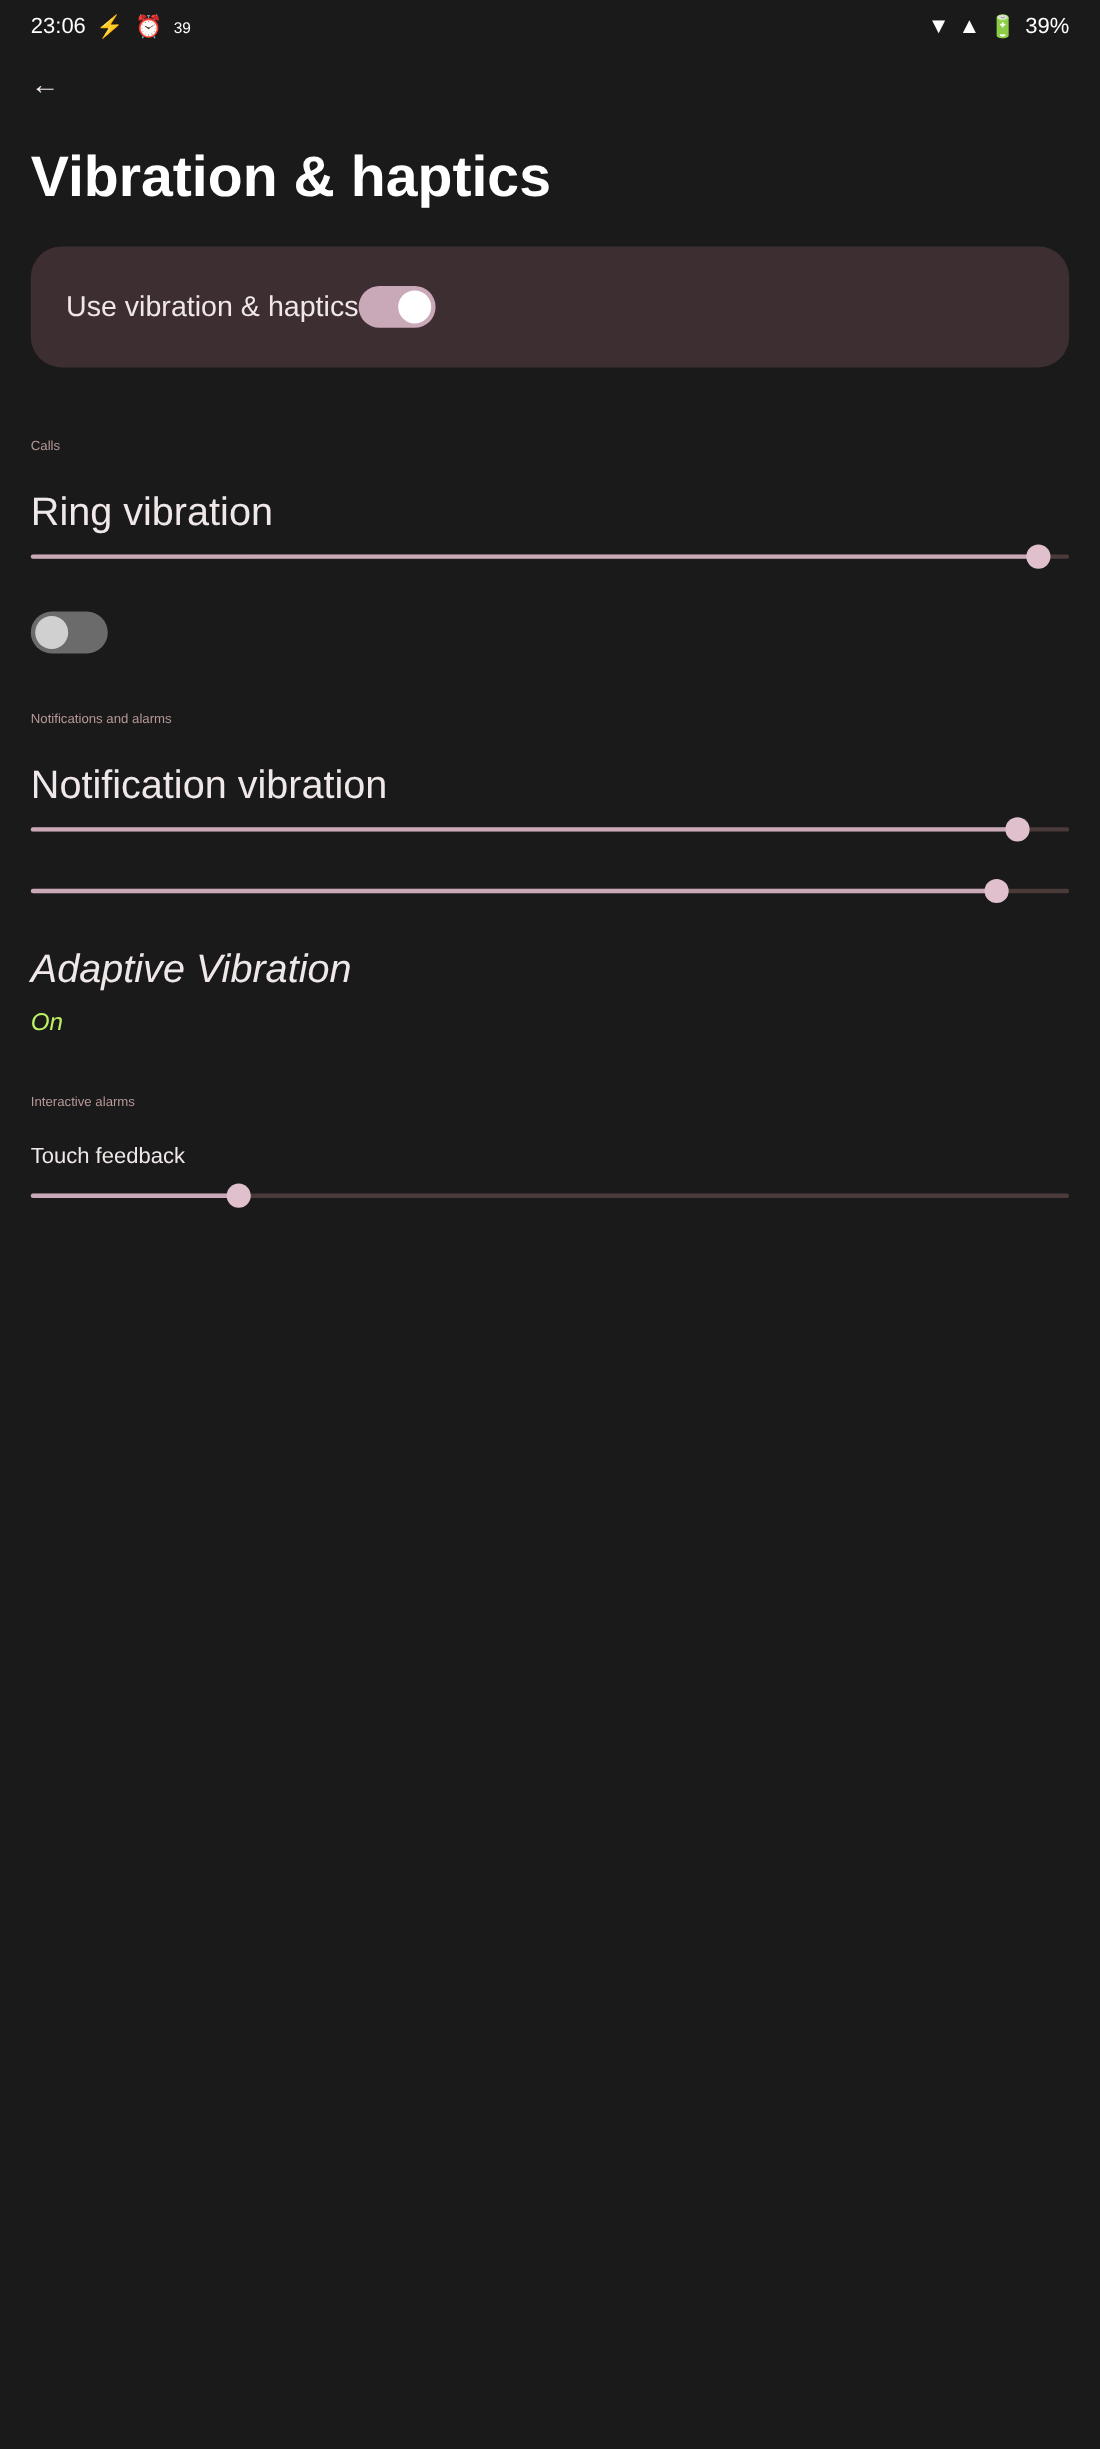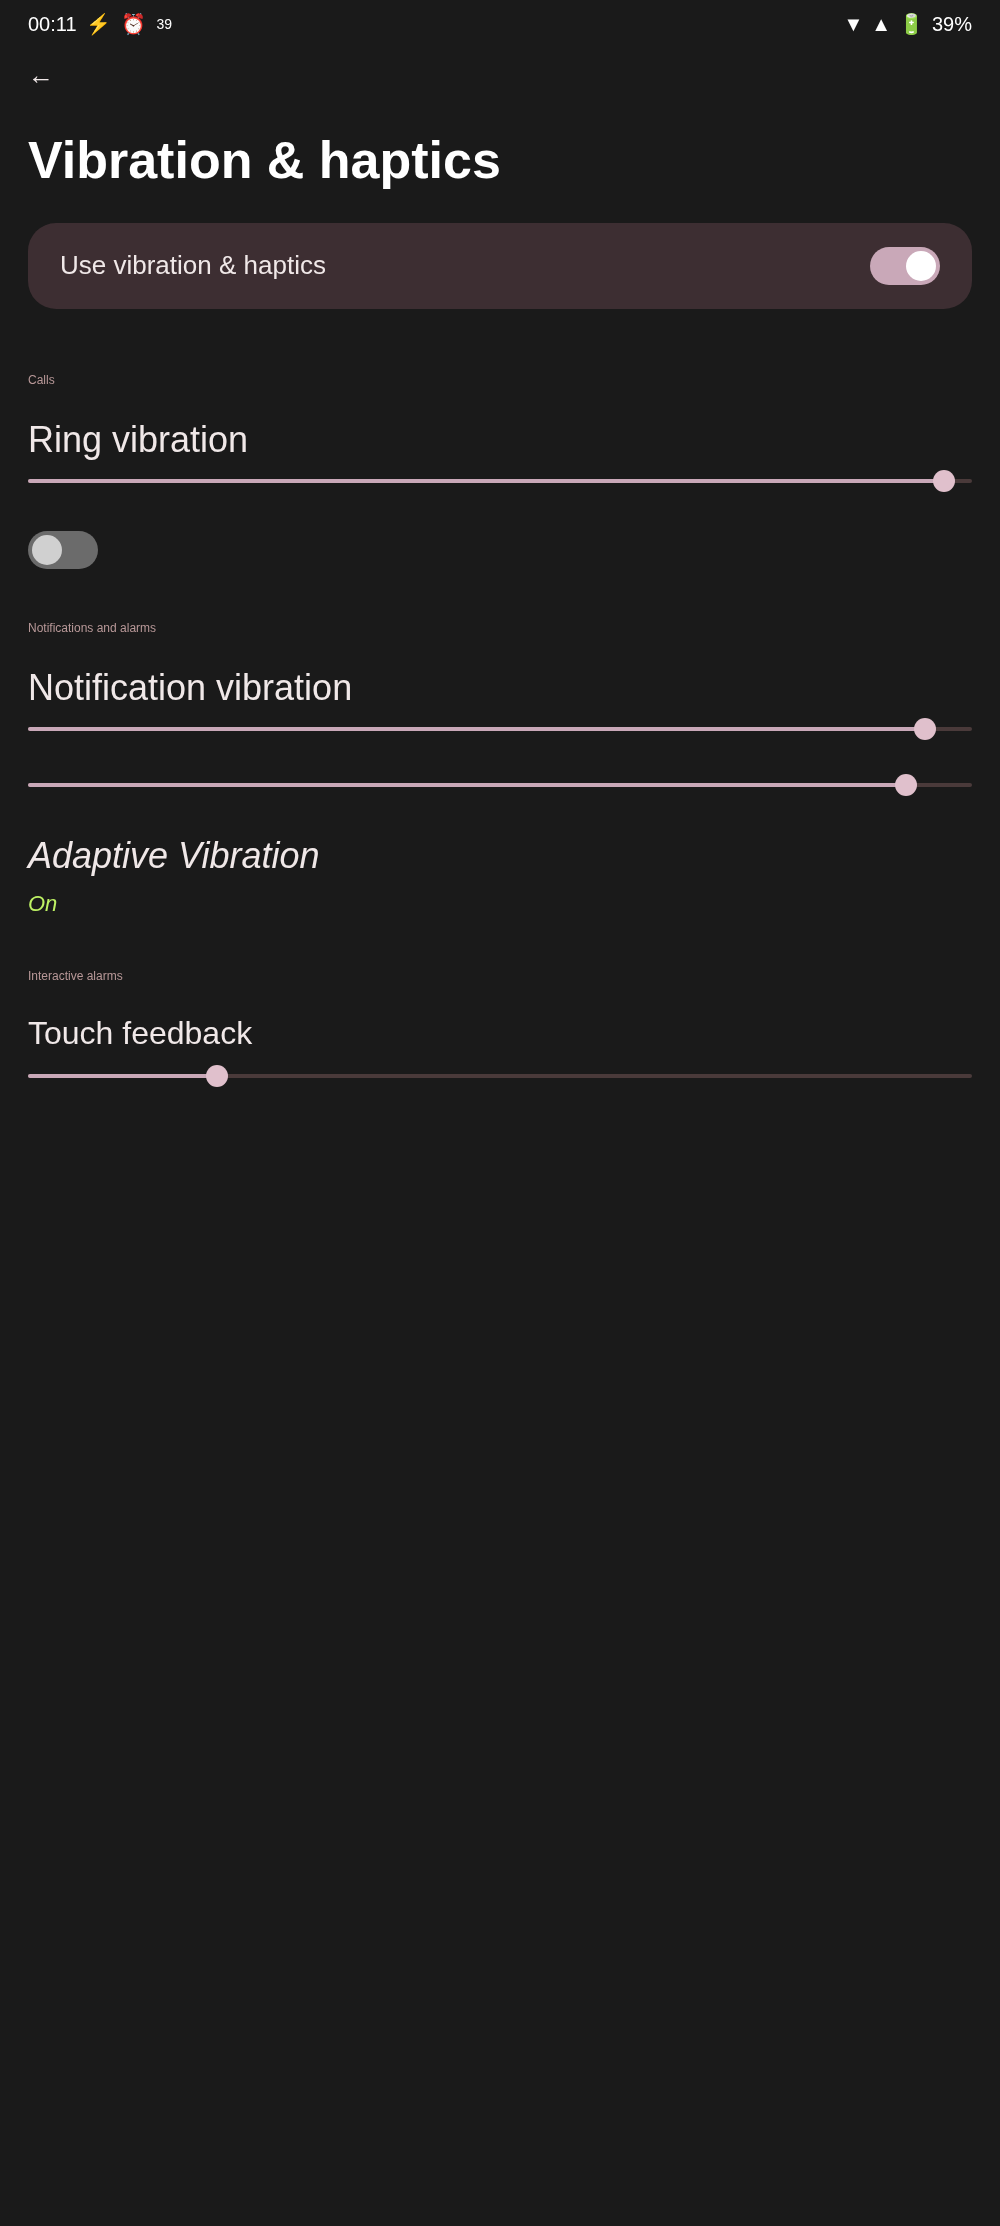--- a/index.html
+++ b/index.html
@@ -52,24 +52,24 @@
       font-size: 52px;
       font-weight: 700;
       color: #ffffff;
       line-height: 1.15;
     }
 
     .main-toggle-card {
       margin: 0 28px 32px 28px;
       background-color: #3d2e32;
       border-radius: 28px;
-      padding: 24px 32px;
-      display: flex;
-      align-items: center;
-      justify-content: space-between;
+      padding: 36px 32px;
+      display: flex;
+      align-items: center;
+      justify-content: flex-start;
     }
 
     .main-toggle-label {
       font-size: 26px;
       color: #f0e8e8;
       font-weight: 400;
     }
 
     .toggle {
       width: 70px;
@@ -176,32 +176,32 @@
 
     .section-gap {
       height: 24px;
     }
 
     .touch-feedback-section {
       padding: 20px 28px 8px 28px;
     }
 
     .touch-feedback-label {
-      font-size: 32px;
+      font-size: 20px;
       color: #f0e8e8;
       font-weight: 400;
       margin-bottom: 18px;
     }
   </style>
 </head>
 <body>
 
 <div class="status-bar">
   <div class="status-left">
-    <span>00:11</span>
+    <span>23:06</span>
     <span>⚡</span>
     <span>⏰</span>
     <span style="font-size:14px;">39</span>
   </div>
   <div class="status-right">
     <span>▼</span>
     <span>▲</span>
     <span>🔋</span>
     <span>39%</span>
   </div>

